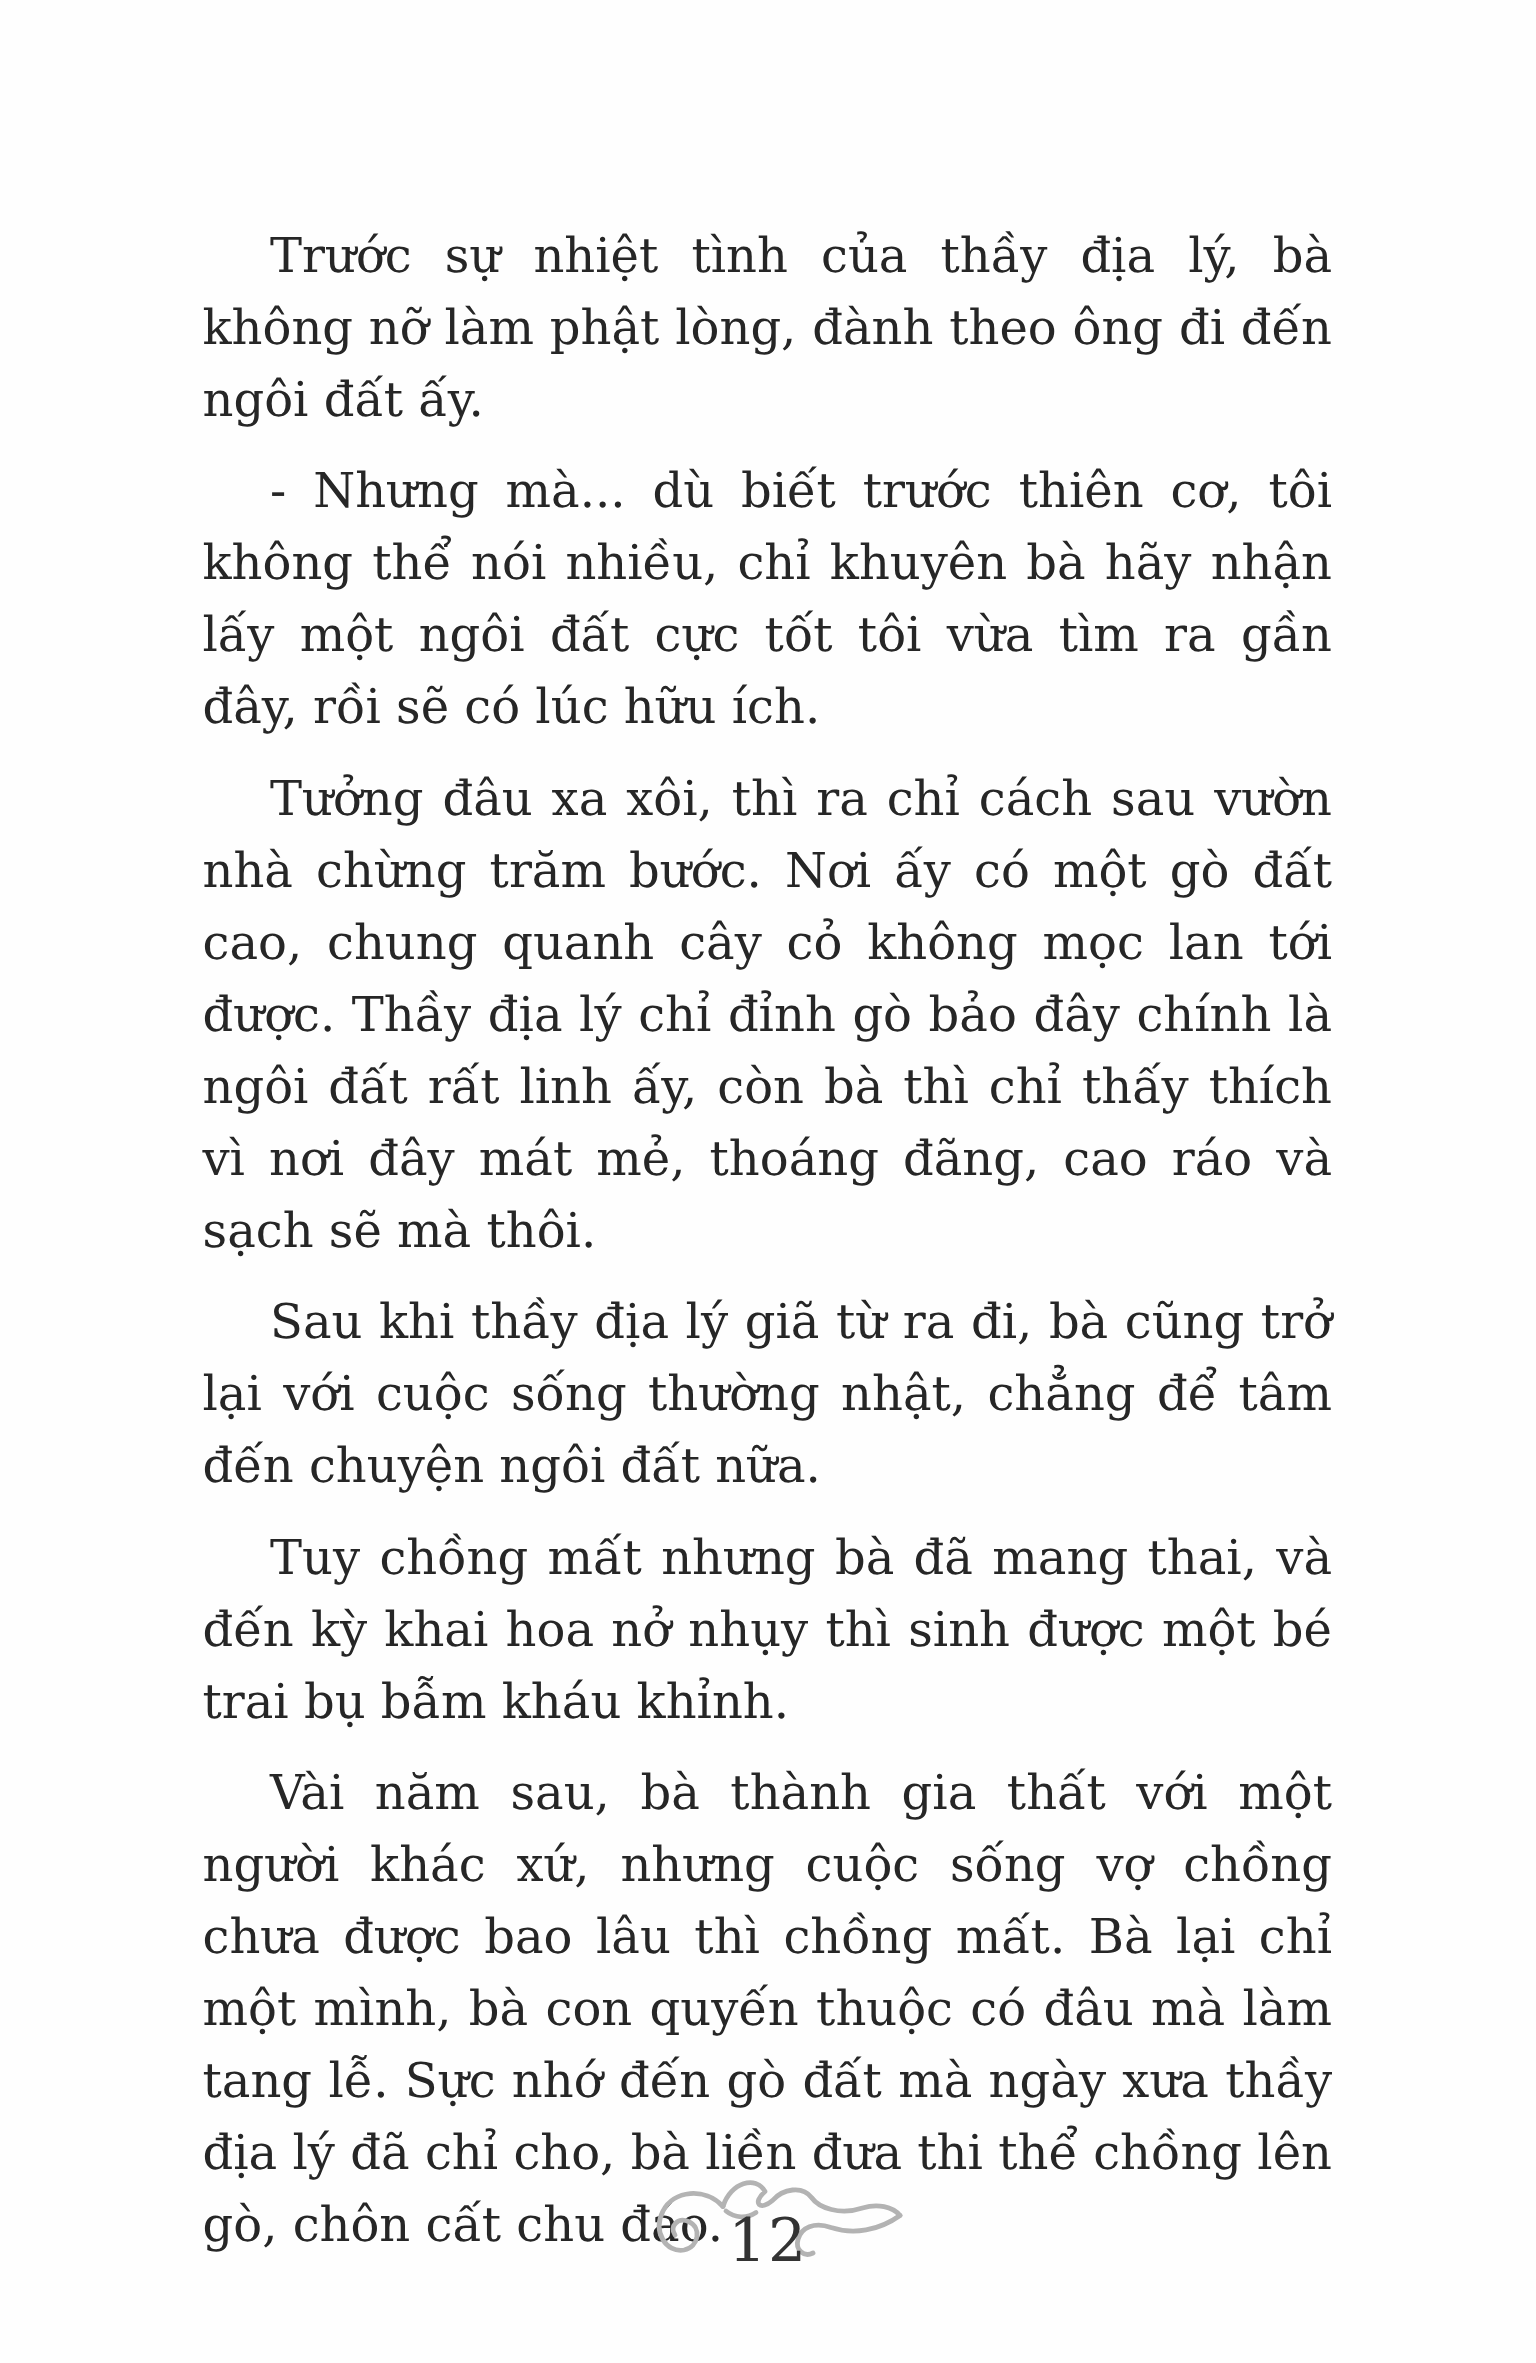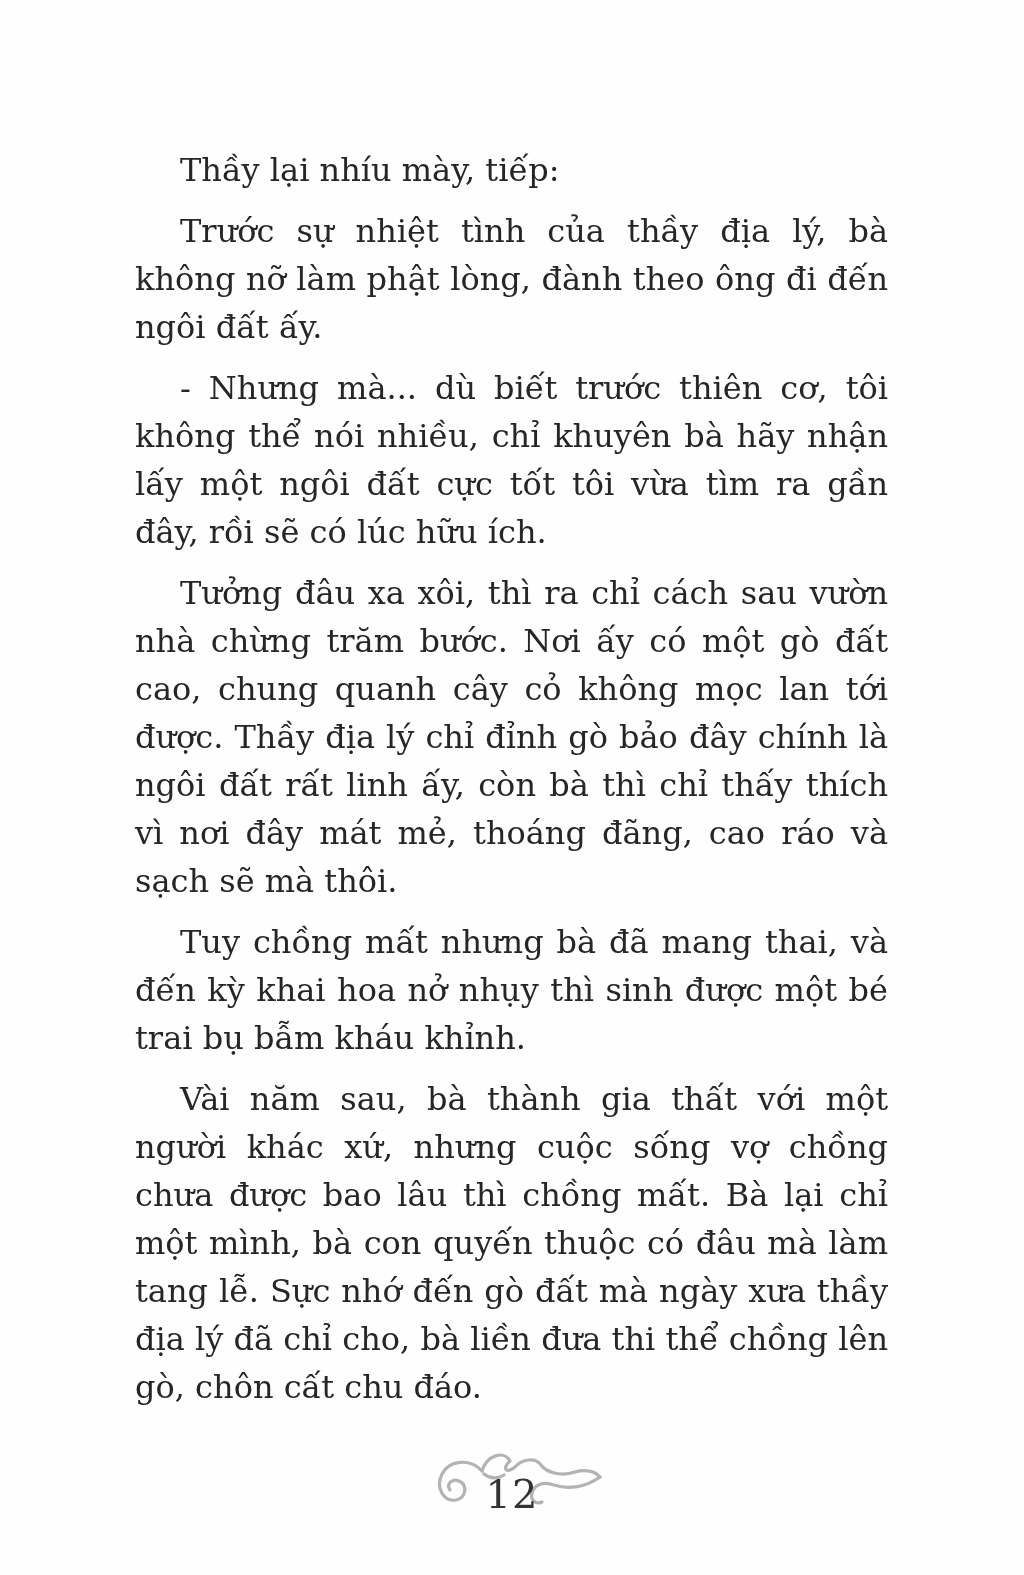--- a/index.html
+++ b/index.html
@@ -57,24 +57,24 @@
     color: #333333;
     letter-spacing: 1px;
   }
 </style>
 </head>
 <body>
 
 <div class="page">
 
   <div class="content">
-    <p>Thầy lại nhíu mày, tiếp:</p>
     <p>Trước sự nhiệt tình của thầy địa lý, bà không nỡ làm phật lòng, đành theo ông đi đến ngôi đất ấy.</p>
     <p>- Nhưng mà... dù biết trước thiên cơ, tôi không thể nói nhiều, chỉ khuyên bà hãy nhận lấy một ngôi đất cực tốt tôi vừa tìm ra gần đây, rồi sẽ có lúc hữu ích.</p>
     <p>Tưởng đâu xa xôi, thì ra chỉ cách sau vườn nhà chừng trăm bước. Nơi ấy có một gò đất cao, chung quanh cây cỏ không mọc lan tới được. Thầy địa lý chỉ đỉnh gò bảo đây chính là ngôi đất rất linh ấy, còn bà thì chỉ thấy thích vì nơi đây mát mẻ, thoáng đãng, cao ráo và sạch sẽ mà thôi.</p>
+    <p>Sau khi thầy địa lý giã từ ra đi, bà cũng trở lại với cuộc sống thường nhật, chẳng để tâm đến chuyện ngôi đất nữa.</p>
     <p>Tuy chồng mất nhưng bà đã mang thai, và đến kỳ khai hoa nở nhụy thì sinh được một bé trai bụ bẫm kháu khỉnh.</p>
     <p>Vài năm sau, bà thành gia thất với một người khác xứ, nhưng cuộc sống vợ chồng chưa được bao lâu thì chồng mất. Bà lại chỉ một mình, bà con quyến thuộc có đâu mà làm tang lễ. Sực nhớ đến gò đất mà ngày xưa thầy địa lý đã chỉ cho, bà liền đưa thi thể chồng lên gò, chôn cất chu đáo.</p>
   </div>
 
   <div class="footer">
     <svg width="184" height="86" viewBox="0 0 184 86" aria-hidden="true">
       <g fill="none" stroke="#b3b3b3" stroke-width="3.2" stroke-linecap="round" stroke-linejoin="round">
         <path d="M62 33 C50 20 29 22 22 36 C15 50 24 64 36 62 C46 60 48 47 39 43 C32 40 26 46 30 52"></path>
         <path d="M62 33 C67 17 84 12 90 23 C81 31 87 36 95 29 C102 21 115 19 121 27 C126 34 140 39 155 34 C165 31 175 33 180 39"></path>
         <path d="M180 39 C166 49 149 52 134 47 C123 43 114 47 112 55 C110 62 116 67 122 64"></path>

